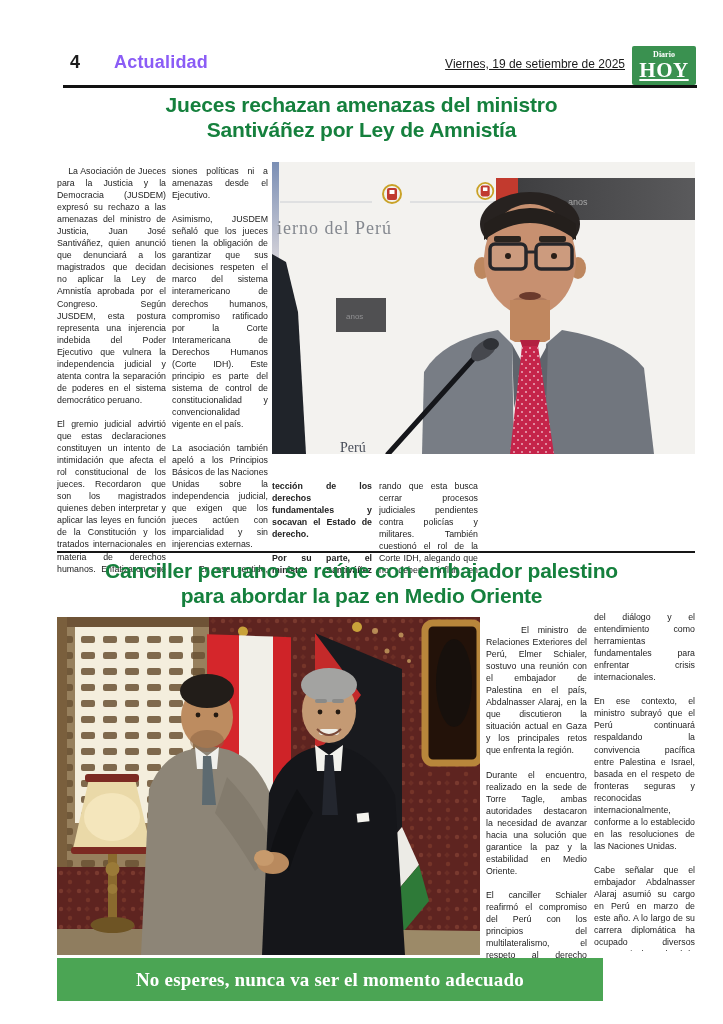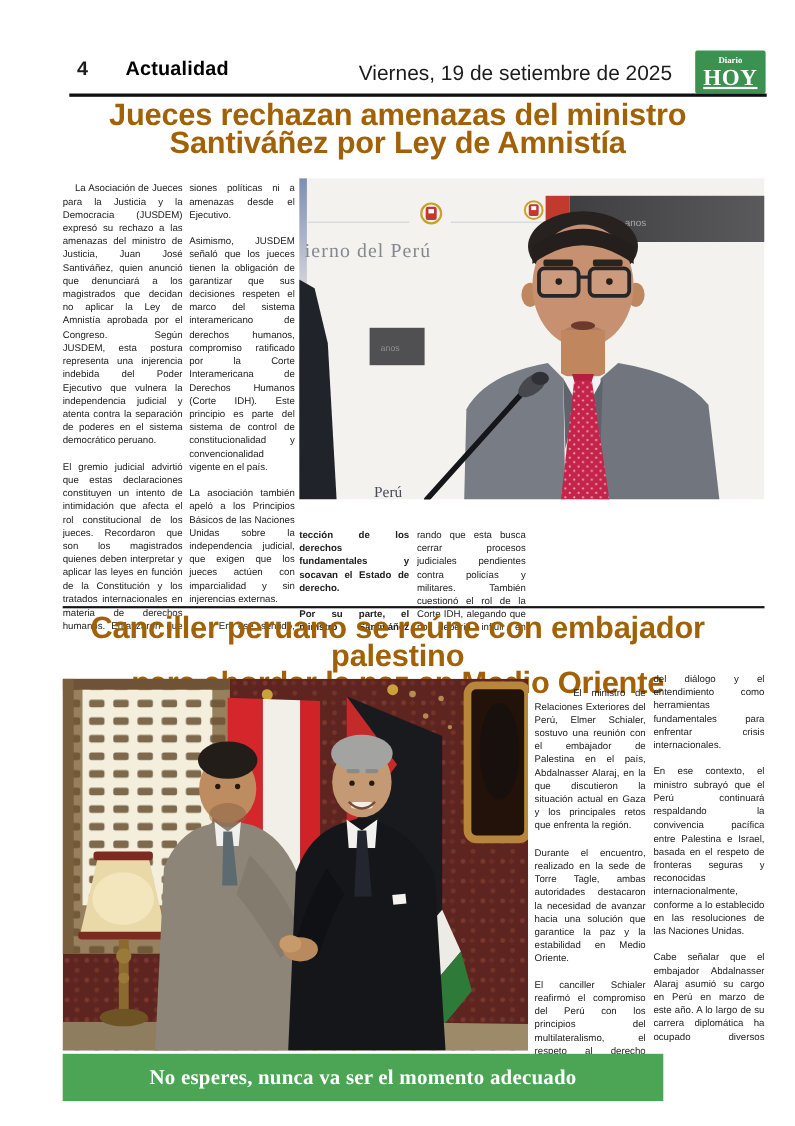--- a/index.html
+++ b/index.html
@@ -4,34 +4,34 @@
 <style>
   html,body{margin:0;padding:0;background:#e9e9e9;}
   #page{
     position:relative;width:723px;height:1024px;background:#ffffff;
     font-family:"Liberation Sans",sans-serif;color:#1f1f1f;overflow:hidden;
     margin:0 auto;
   }
   .abs{position:absolute;}
   
   .pagenum{left:70px;top:52px;font-size:18px;font-weight:bold;color:#1c1c1c;}
-  .section{left:114px;top:52px;font-size:18px;font-weight:bold;color:#000000;letter-spacing:0.2px;}
-  .date{right:112px;top:57px;font-size:19px;color:#1c1c1c;}
+  .section{left:114px;top:52px;font-size:18px;font-weight:bold;color:#8b5cf6;letter-spacing:0.2px;}
+  .date{right:98px;top:57px;font-size:12px;color:#1c1c1c;text-decoration:underline;}
   .logo{
     left:632px;top:46px;width:64px;height:39px;border-radius:2px;
     display:flex;flex-direction:column;align-items:center;justify-content:center;
     color:#ffffff;text-align:right;line-height:1;
   }
   .logo .logo-top{font-size:8px;font-weight:bold;font-family:"Liberation Serif",serif;margin-bottom:1px;}
   .logo .logo-main{font-size:21px;font-weight:bold;font-family:"Liberation Serif",serif;letter-spacing:0.5px;text-decoration:underline;}
   .rule{left:63px;top:85px;width:634px;height:3px;background:#111;}
   
   .headline{
     left:40px;top:92px;width:643px;text-align:center;
-    font-size:28px;font-weight:bold;color:#a16207;line-height:25px;
+    font-size:21px;font-weight:bold;color:#15803d;line-height:25px;
     white-space:pre-line;letter-spacing:-0.2px;
   }
   .headline2{top:558px;}
   
   .col{
     font-size:8.8px;line-height:12.05px;text-align:justify;color:#222;
     white-space:pre-line;overflow:hidden;margin-top:22px;
   }
   .c1{left:57px;top:143px;width:109px;height:412px;}
   .c2{left:172px;top:143px;width:96px;height:412px;}

